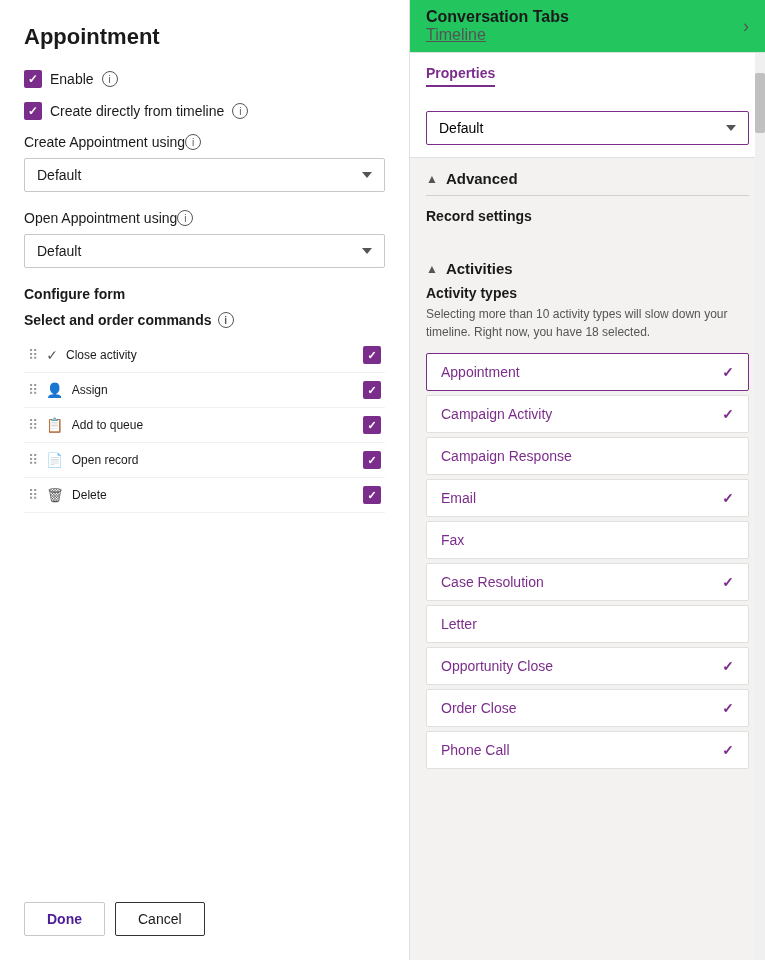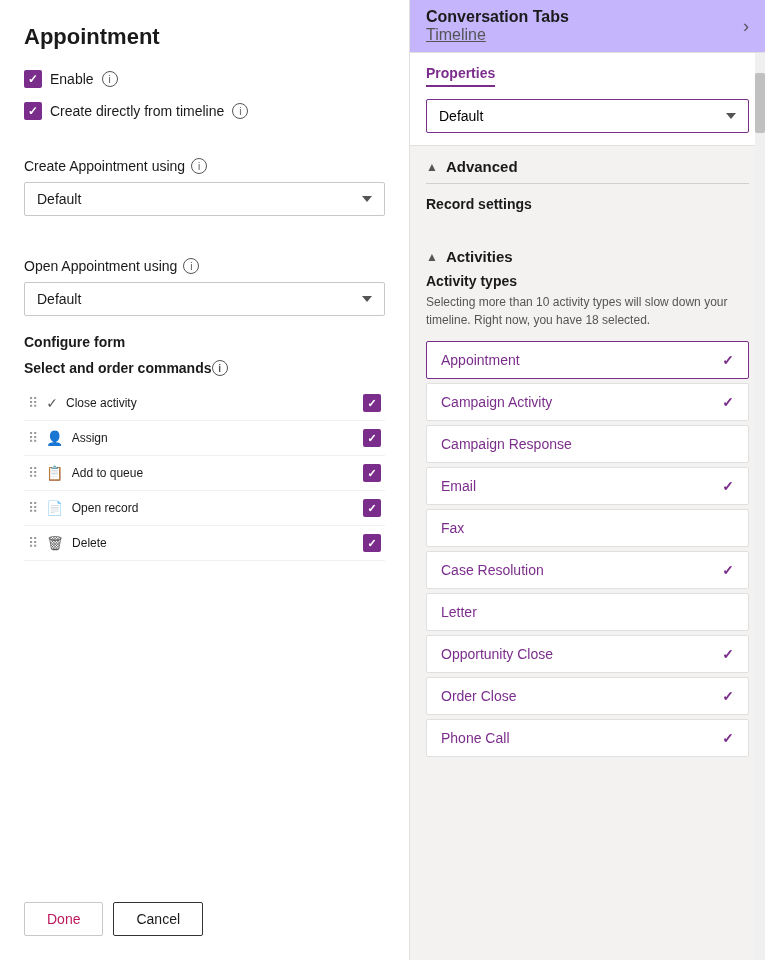--- a/index.html
+++ b/index.html
@@ -74,22 +74,20 @@
       cursor: pointer;
       flex-shrink: 0;
     }
 
     .field-label {
       font-size: 14px;
       color: #1a1a1a;
       margin-bottom: 8px;
       display: flex;
       align-items: flex-end;
-      gap: 6px;
-      margin-top: 24px;
     }
 
     .field-group {
       margin-bottom: 18px;
     }
 
     .select-box {
       width: 100%;
       border: 1px solid #c8c8c8;
       border-radius: 2px;
@@ -142,20 +140,21 @@
       cursor: pointer;
     }
 
     .commands-header {
       font-size: 14px;
       font-weight: 600;
       color: #1a1a1a;
       margin-bottom: 10px;
       display: flex;
       align-items: center;
+      gap: 6px;
     }
 
     .command-item {
       display: flex;
       align-items: center;
       gap: 8px;
       padding: 8px 4px;
       border-bottom: 1px solid #f0f0f0;
     }
 
@@ -202,23 +201,24 @@
       display: flex;
       gap: 10px;
       align-items: center;
     }
 
     .btn-done {
       padding: 8px 22px;
       background: #fff;
       border: 1px solid #c8c8c8;
       border-radius: 2px;
-      color: #be185d;
+      color: #4c1d95;
       font-size: 14px;
       cursor: not-allowed;
+      font-weight: bold;
     }
 
     .btn-cancel {
       padding: 8px 22px;
       background: #fff;
       border: 1px solid #333;
       border-radius: 2px;
       color: #1a1a1a;
       font-size: 14px;
       cursor: pointer;
@@ -227,21 +227,21 @@
     
     .right-panel {
       flex: 1;
       background: #f3f2f1;
       display: flex;
       flex-direction: column;
       overflow: hidden;
     }
 
     .right-header {
-      background: #c4b5fd;
+      background: #22c55e;
       padding: 8px 16px;
       display: flex;
       align-items: center;
       justify-content: space-between;
       border-bottom: 1px solid #e0e0e0;
     }
 
     .right-header-title {
       font-size: 16px;
       font-weight: 600;
@@ -290,21 +290,21 @@
       border-bottom: 1px solid #e0e0e0;
     }
 
     .properties-tab {
       display: inline-block;
       font-size: 14px;
       font-weight: 600;
       color: #7b2d8b;
       border-bottom: 2px solid #7b2d8b;
       padding-bottom: 4px;
-      margin-bottom: 12px;
+      margin-bottom: 24px;
     }
 
     .properties-select {
       width: 100%;
       border: 1.5px solid #7b2d8b;
       border-radius: 2px;
       padding: 8px 12px;
       display: flex;
       align-items: center;
       justify-content: space-between;

